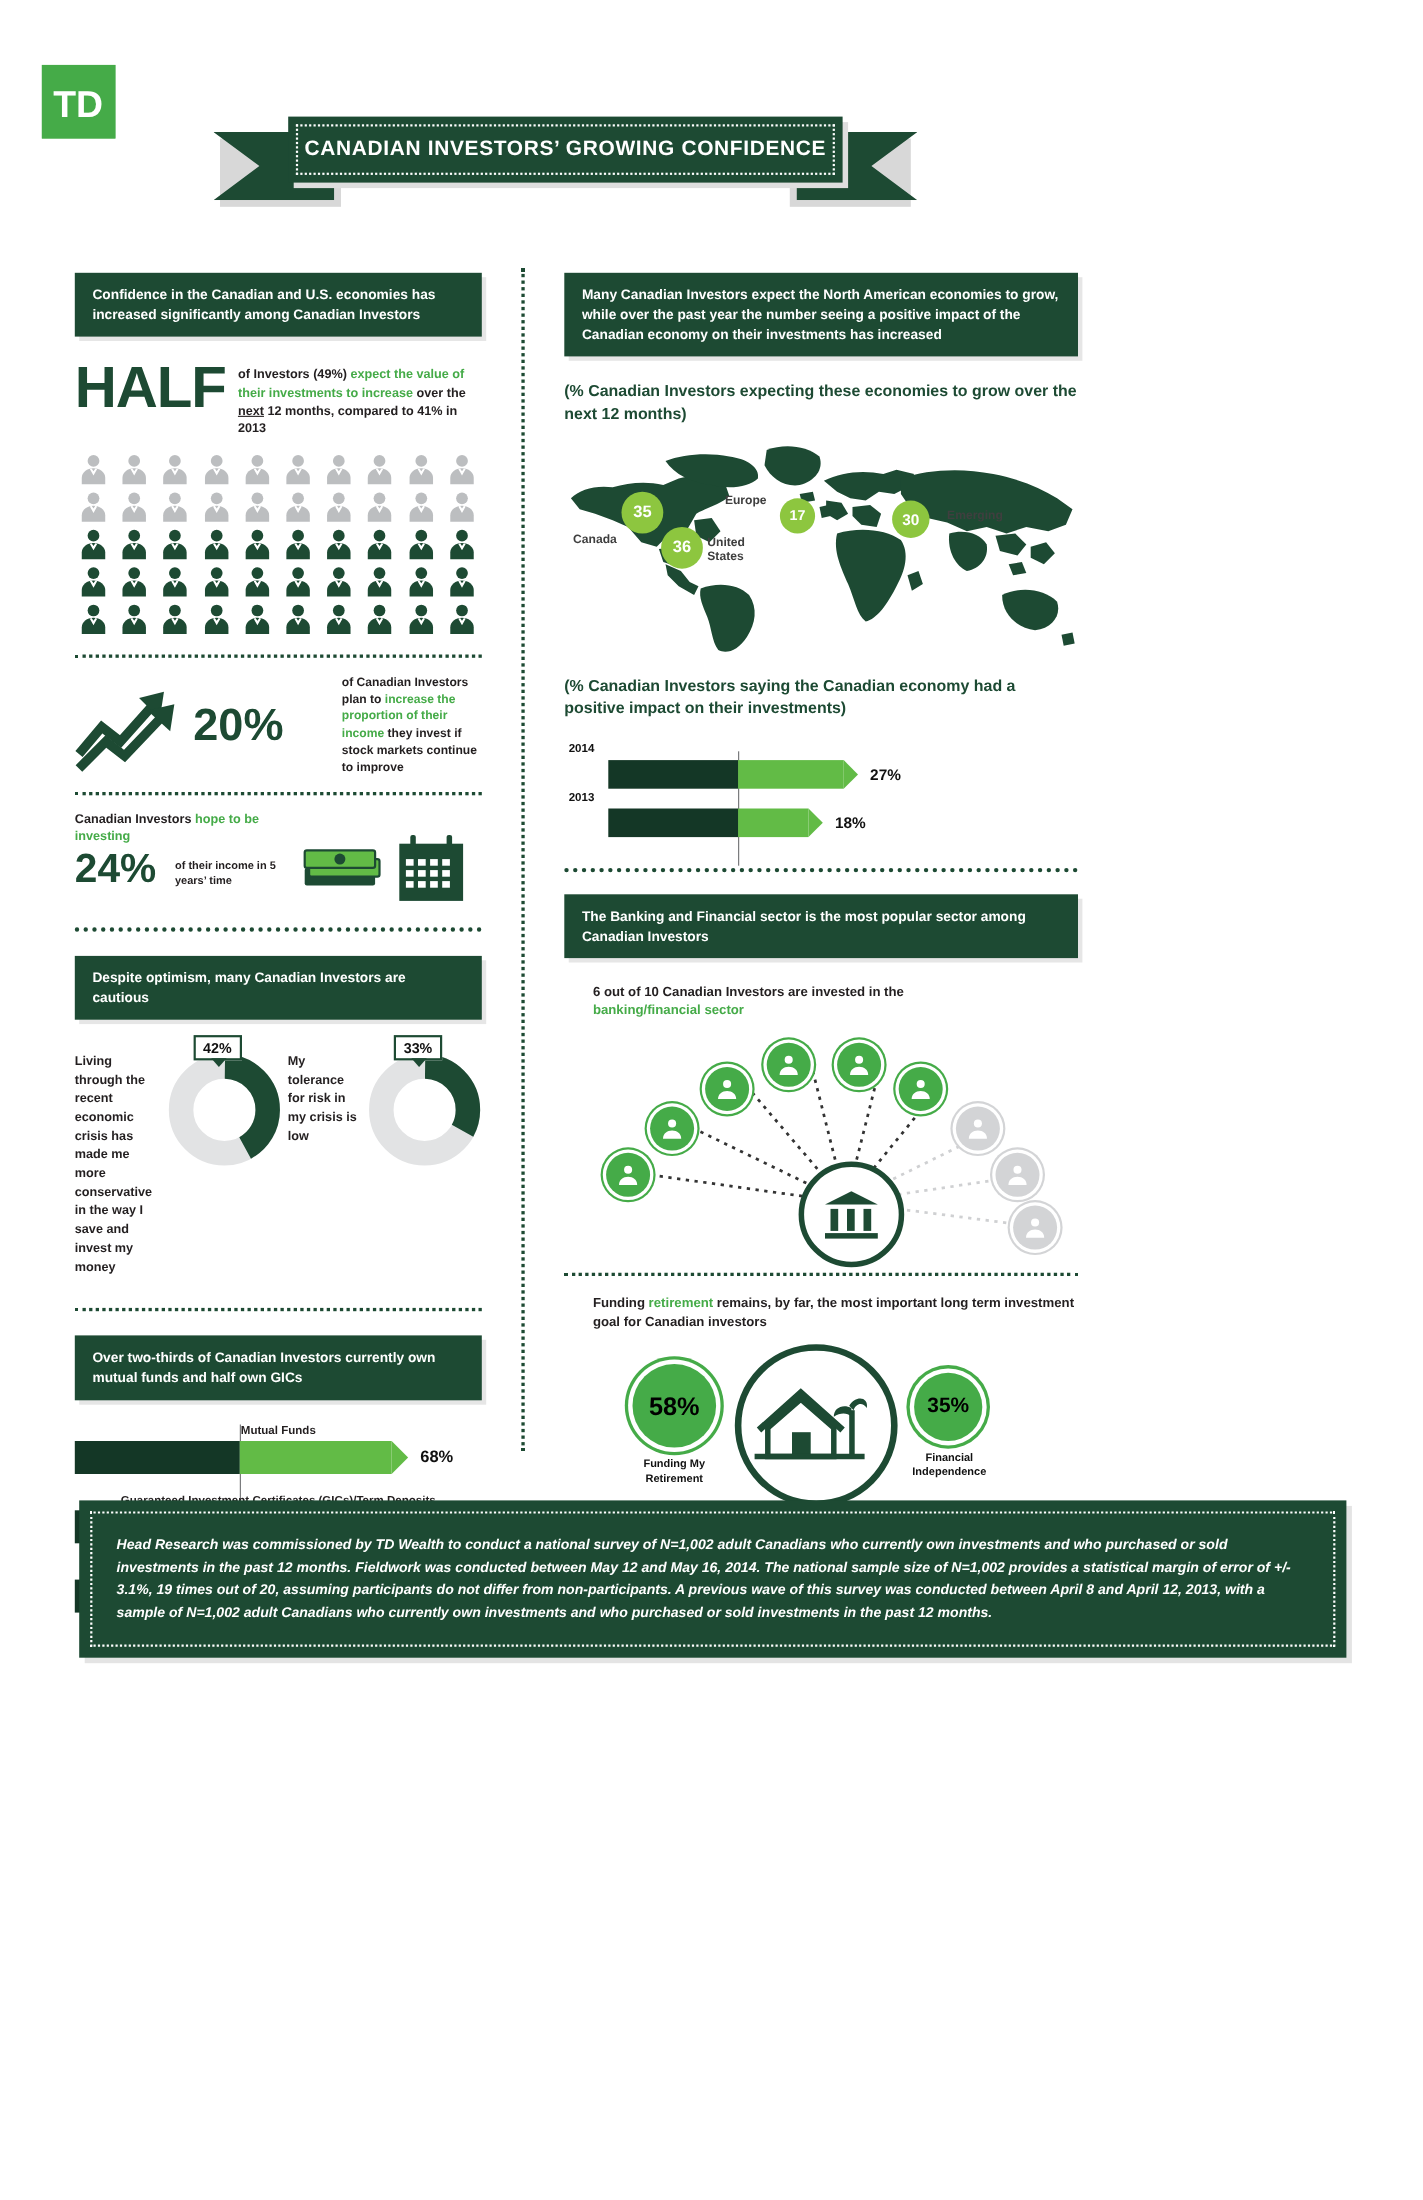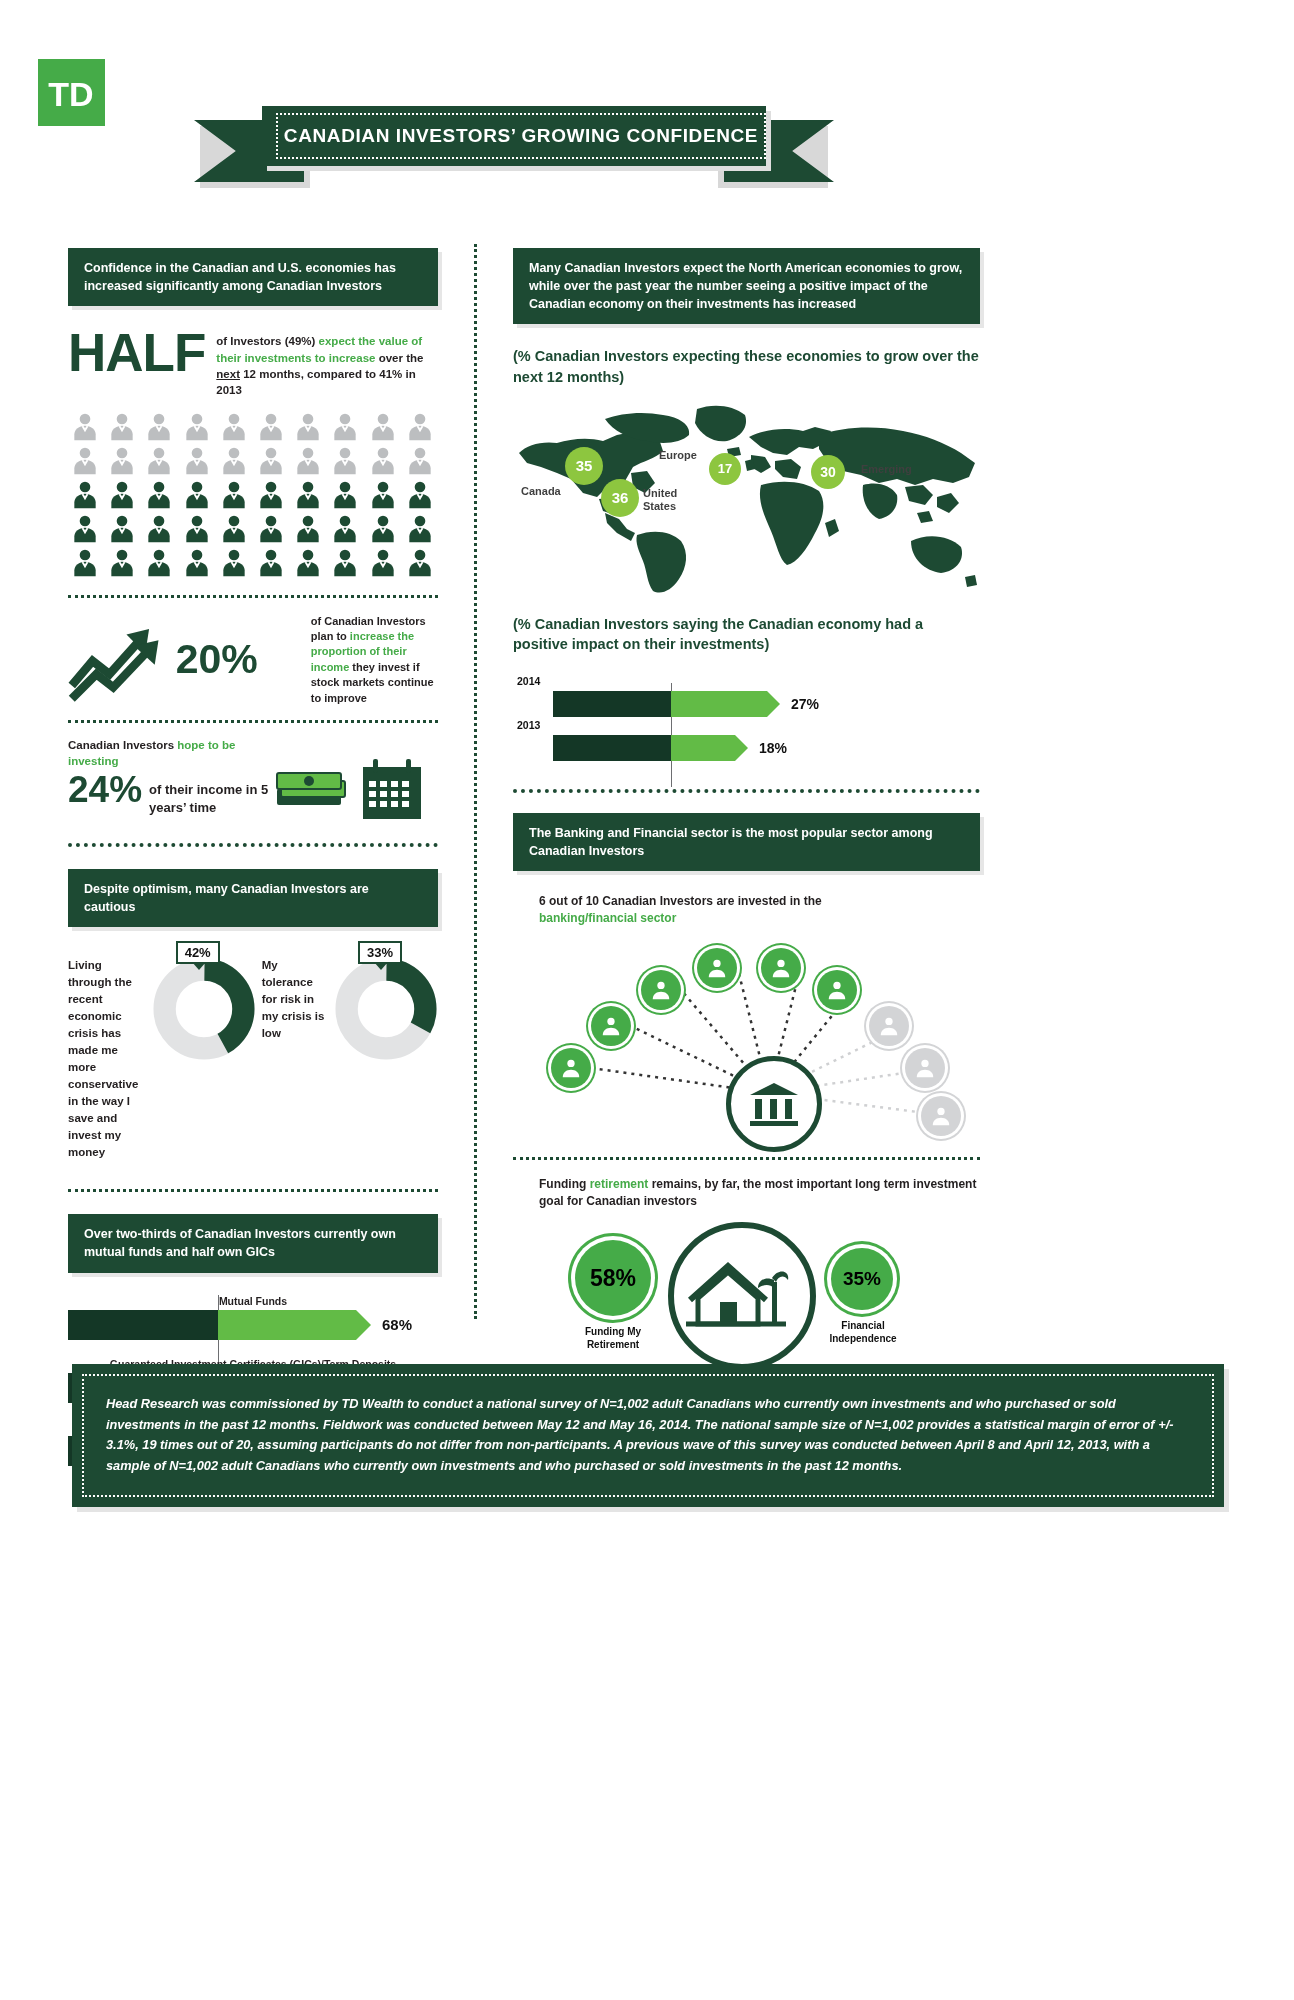--- a/index.html
+++ b/index.html
@@ -19,21 +19,21 @@
   
   #td-logo{position:absolute;left:38px;top:59px;width:67px;height:67px;background:#45ab48;}
   #td-logo svg{display:block;}
 
   #banner-wrap{position:absolute;left:194px;top:106px;width:640px;height:76px;}
   .ribbon-tail{position:absolute;top:14px;width:110px;height:62px;background:var(--dark);}
   .ribbon-tail.left{left:0;clip-path:polygon(0 0,100% 0,100% 100%,0 100%,38% 50%);}
   .ribbon-tail.right{right:0;clip-path:polygon(0 0,100% 0,62% 50%,100% 100%,0 100%);}
   .ribbon-shadow{position:absolute;background:#d8d8d8;}
   #banner-main{position:absolute;left:68px;top:0;width:504px;height:60px;background:var(--dark);
-               box-shadow:5px 5px 0 #dedede;display:flex;align-items:center;justify-content:flex-end;}
+               box-shadow:5px 5px 0 #dedede;display:flex;align-items:center;justify-content:center;}
   #banner-inner{border:2px dotted #ffffff;width:calc(100% - 18px);height:calc(100% - 18px);
                 display:flex;align-items:center;justify-content:center;}
   #banner-title{color:#fff;font-size:19px;font-weight:bold;letter-spacing:.6px;white-space:nowrap;}
 
   
   .hdr-bar{background:var(--dark);color:#fff;font-size:12.5px;font-weight:bold;line-height:1.45;
            padding:11px 16px;box-shadow:4px 4px 0 #e6e6e6;}
   .dotline{border-top:3px dotted var(--dark);height:0;}
   .sub-q{color:var(--dark);font-size:14.5px;font-weight:bold;line-height:1.4;}
   .green-t{color:#45ab48;}
@@ -53,21 +53,21 @@
   #people{margin-top:12px;display:grid;grid-template-columns:repeat(10,1fr);gap:2px 2px;width:370px;}
   .person{width:34px;height:32px;}
   #arrow-row{display:flex;align-items:center;margin-top:16px;}
   #pct20{font-size:41px;font-weight:bold;color:var(--dark);margin:0 9px 0 4px;}
   #t20{font-size:11px;font-weight:bold;line-height:1.4;width:135px;margin-left:44px;}
 
   
   #row24{margin-top:14px;display:flex;align-items:flex-start;}
   #t24a{font-size:11.5px;font-weight:bold;line-height:1.4;}
   #pct24{font-size:37px;font-weight:bold;color:var(--dark);}
-  #t24b{font-size:13px;font-weight:bold;line-height:1.35;margin-left:7px;padding-top:12px;}
+  #t24b{font-size:10px;font-weight:bold;line-height:1.35;margin-left:17px;padding-top:12px;}
 
   
   #donut-row{display:flex;align-items:flex-start;margin-top:30px;gap:6px;}
   .donut-txt{font-size:11.5px;font-weight:bold;line-height:1.48;width:96px;}
   .donut{position:relative;width:104px;height:104px;}
   .callout{position:absolute;top:-16px;left:24px;background:#fff;border:2px solid var(--dark);
            padding:2px 7px;font-size:13px;font-weight:bold;color:#111;z-index:3;}
   .callout:after{content:"";position:absolute;left:14px;bottom:-8px;width:0;height:0;
                  border-left:7px solid transparent;border-right:7px solid transparent;border-top:8px solid var(--dark);}
 

